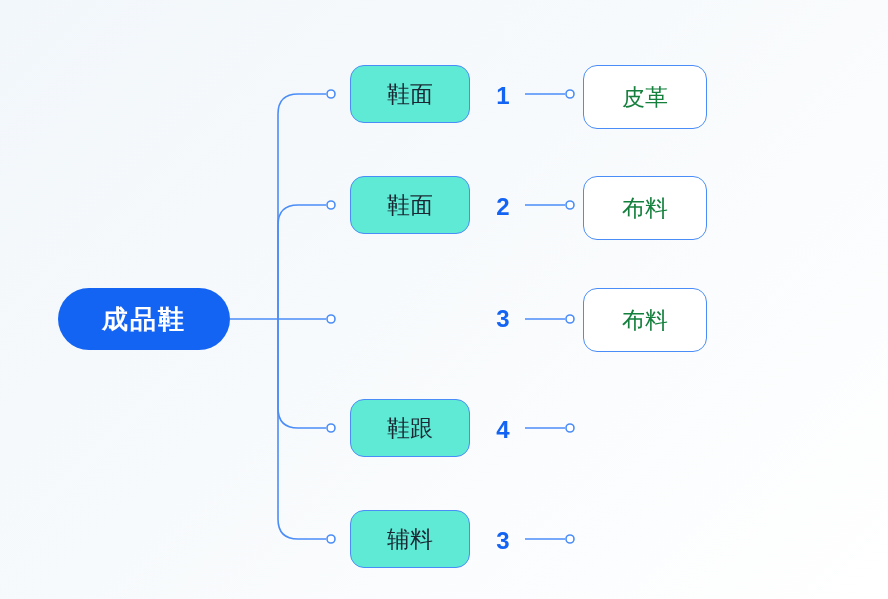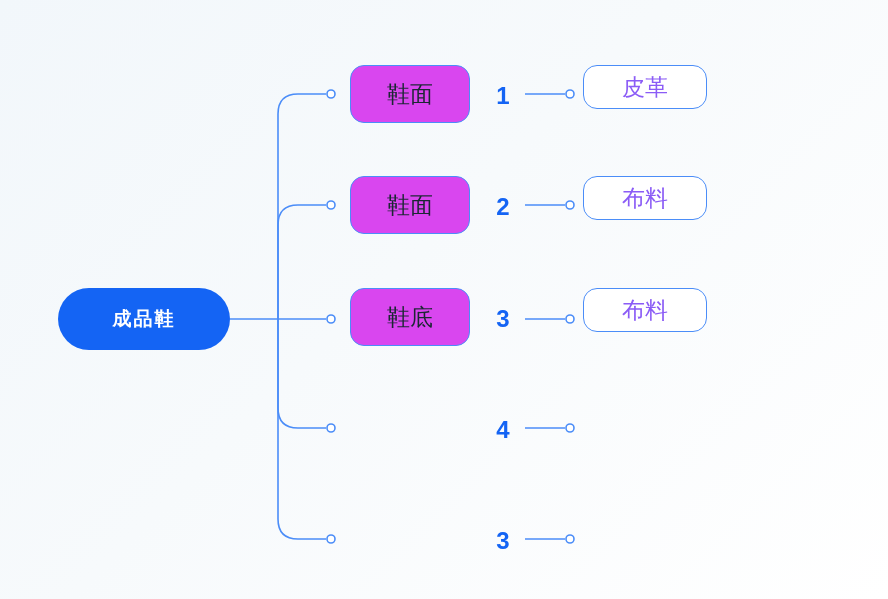--- a/index.html
+++ b/index.html
@@ -34,40 +34,40 @@
     white-space: nowrap;
   }
   .root-node {
     left: 58px;
     top: 288px;
     width: 172px;
     height: 62px;
     background: #1464f4;
     border-radius: 31px;
     color: #ffffff;
-    font-size: 19px;
+    font-size: 26px;
     font-weight: bold;
     letter-spacing: 2px;
   }
   .mid-node {
     width: 120px;
     height: 58px;
-    background: #d946ef;
+    background: #5eead4;
     border: 1.6px solid #4b8df8;
     border-radius: 14px;
     color: #1b2733;
     font-size: 23px;
     left: 350px;
   }
   .leaf-node {
-    height: 44px;
+    height: 64px;
     background: #ffffff;
     border: 1.6px solid #4b8df8;
     border-radius: 14px;
-    color: #8b5cf6;
+    color: #15803d;
     font-size: 23px;
     left: 583px;
     padding: 16px 18px;
     min-width: 124px;
   }
   .qty {
     position: absolute;
     color: #1464f4;
     font-size: 24px;
     font-weight: bold;
@@ -124,22 +124,25 @@
   <div class="node root-node">
     <span>成品鞋</span>
   </div>
 
   <div class="node mid-node r0">
     <span>鞋面</span>
   </div>
   <div class="node mid-node r1">
     <span>鞋面</span>
   </div>
-  <div class="node mid-node r2">
-    <span>鞋底</span>
+  <div class="node mid-node r3">
+    <span>鞋跟</span>
+  </div>
+  <div class="node mid-node r4">
+    <span>辅料</span>
   </div>
 
   <div class="qty q0">1</div>
   <div class="qty q1">2</div>
   <div class="qty q2">3</div>
   <div class="qty q3">4</div>
   <div class="qty q4">3</div>
 
   <div class="node leaf-node r0">
     <span>皮革</span>

